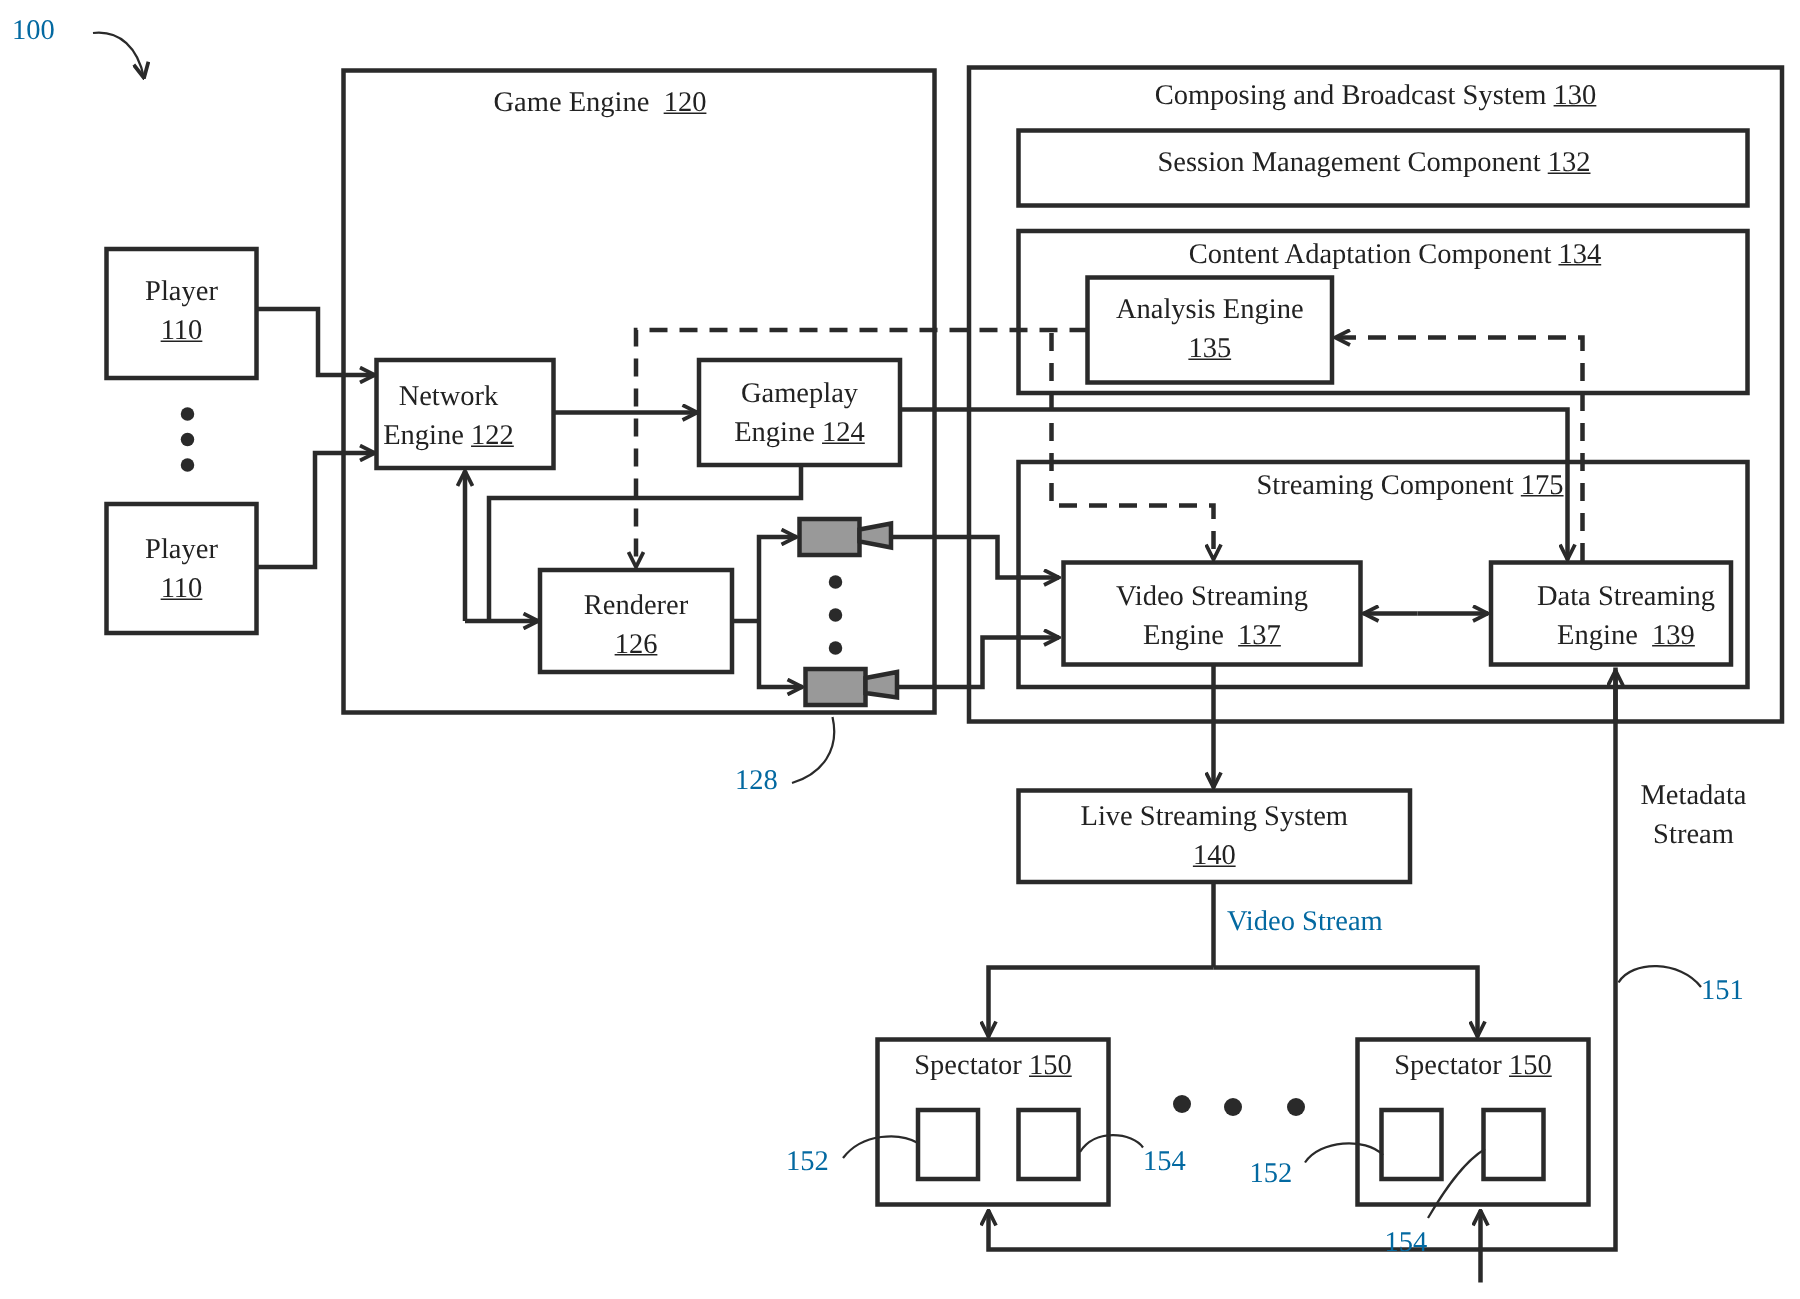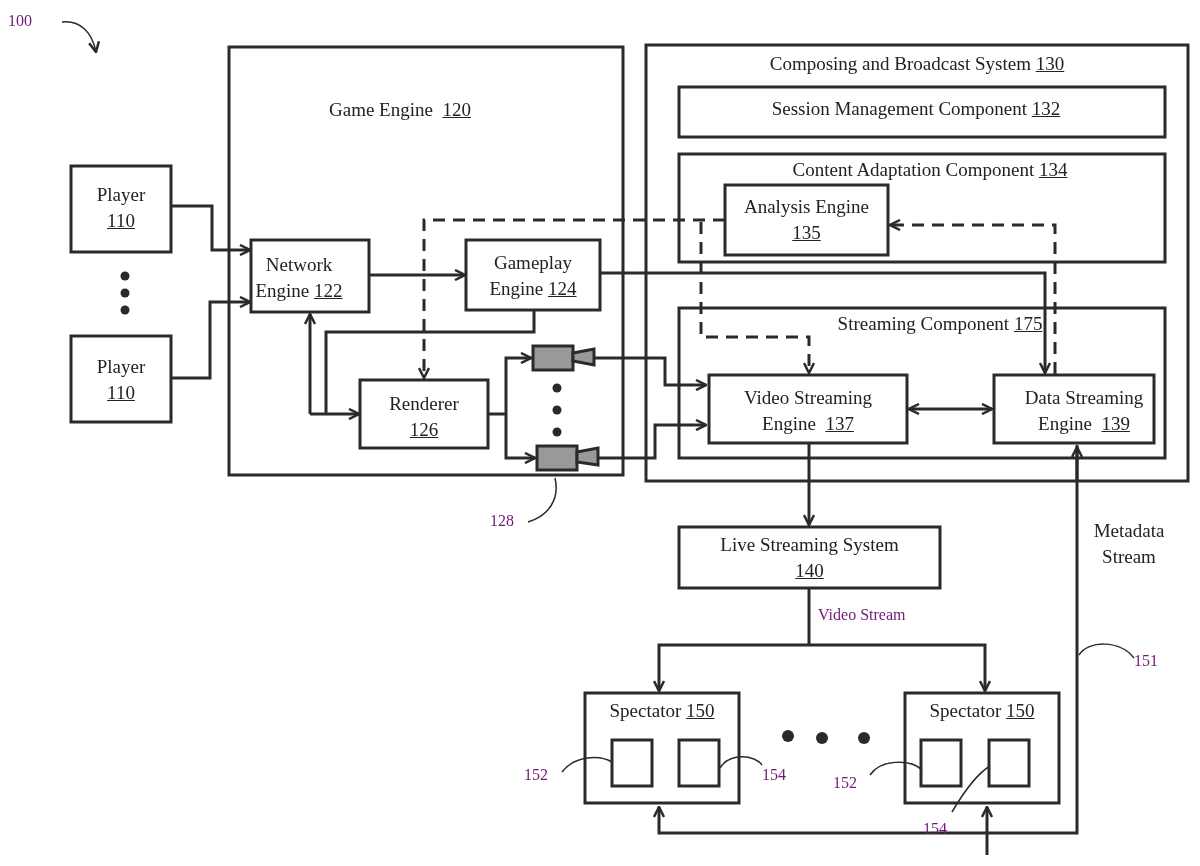--- a/index.html
+++ b/index.html
@@ -4,21 +4,21 @@
 <style>
   html, body { margin: 0; padding: 0; background: #ffffff; }
   body { width: 1200px; height: 866px; position: relative; overflow: hidden; font-family: "Liberation Serif", "DejaVu Serif", serif; color: #222; }
   svg { position: absolute; left: 0; top: 0; }
   .box { fill: #fff; stroke: #2a2a2a; stroke-width: 3; }
   .line { fill: none; stroke: #2a2a2a; stroke-width: 3; }
   .dash { fill: none; stroke: #2a2a2a; stroke-width: 3; stroke-dasharray: 12 8; }
   .thin { fill: none; stroke: #2a2a2a; stroke-width: 1.5; }
   .lbl { position: absolute; font-size: 19px; line-height: 26px; text-align: center; white-space: nowrap; color: #222; }
   .lbl u { text-decoration: underline; }
-  .ref { position: absolute; font-size: 16px; line-height: 22px; white-space: nowrap; color: #701a75; }
+  .ref { position: absolute; font-size: 19px; line-height: 22px; white-space: nowrap; color: #0369a1; }
   .cam { fill: #999; stroke: #2a2a2a; stroke-width: 3; }
   .dot { fill: #2a2a2a; }
 </style>
 </head>
 <body>
 
 <svg width="1200" height="866" viewBox="0 0 1200 866">
   <defs>
     <marker id="arr" viewBox="0 0 12 12" refX="11" refY="6" markerWidth="12" markerHeight="12" markerUnits="userSpaceOnUse" orient="auto">
       <path d="M1,1 L11,6 L1,11" fill="none" stroke="#2a2a2a" stroke-width="2.5"></path>
@@ -111,21 +111,21 @@
   <path class="thin" d="M555,478 C560,500 548,516 528,522"></path>
   <path class="thin" d="M1079,655 C1088,640 1120,640 1134,658"></path>
   <path class="thin" d="M562,772 C575,755 600,755 612,762"></path>
   <path class="thin" d="M720,768 C730,752 755,755 762,765"></path>
   <path class="thin" d="M870,775 C880,760 910,758 922,770"></path>
   <path class="thin" d="M952,812 C962,795 975,775 990,766"></path>
 </svg>
 
 <div class="ref" style="left:8px;top:10px;">100</div>
 
-<div class="lbl" style="left:329px;top:56px;margin-top:41px;"><span>Game Engine</span>&nbsp; <u>120</u></div>
+<div class="lbl" style="left:329px;top:56px;"><span>Game Engine</span>&nbsp; <u>120</u></div>
 
 <div class="lbl" style="left:71px;top:182px;width:100px;"><span>Player</span><br><u>110</u></div>
 <div class="lbl" style="left:71px;top:354px;width:100px;"><span>Player</span><br><u>110</u></div>
 
 <div class="lbl" style="left:251px;top:252px;width:96px;"><span>Network</span><br><span>Engine</span> <u>122</u></div>
 
 <div class="lbl" style="left:466px;top:250px;width:134px;"><span>Gameplay</span><br><span>Engine</span> <u>124</u></div>
 
 <div class="lbl" style="left:360px;top:391px;width:128px;"><span>Renderer</span><br><u>126</u></div>
 

